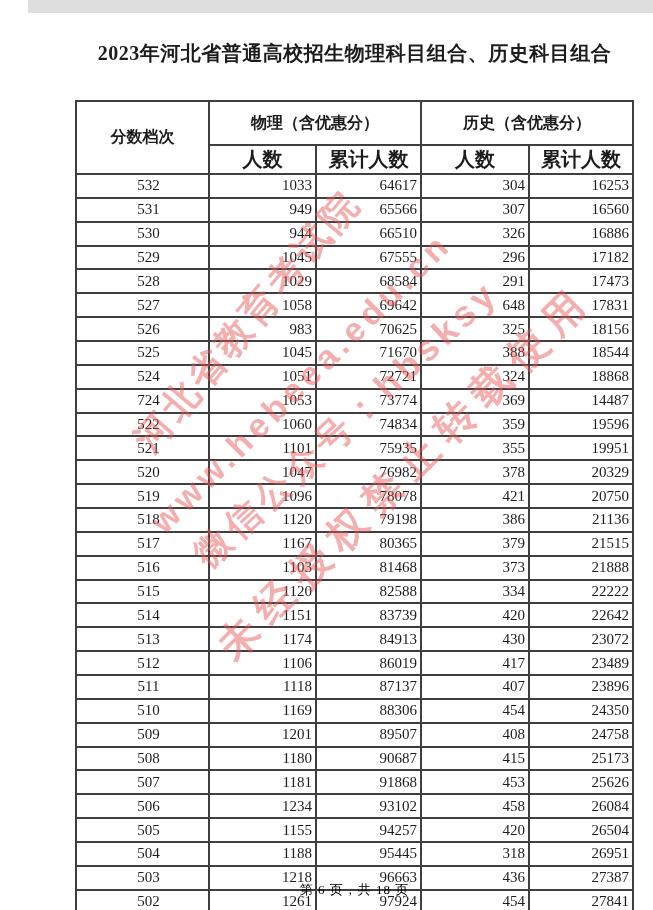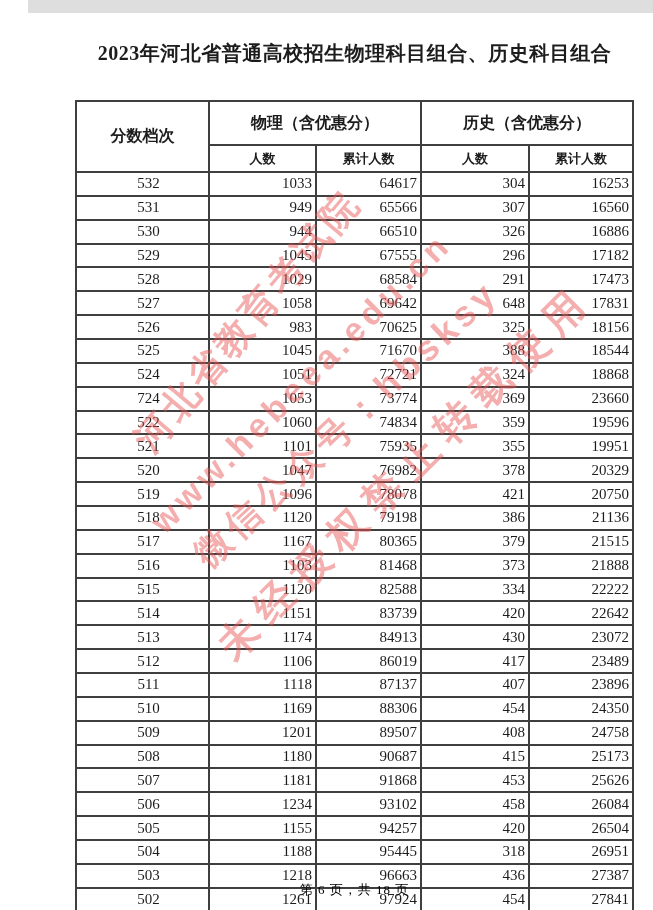--- a/index.html
+++ b/index.html
@@ -30,21 +30,21 @@
   }
   table.score-table th, table.score-table td {
     border:2px solid #3f3f3f;
     padding:0;
     font-weight:normal;
     overflow:hidden;
     white-space:nowrap;
   }
   table.score-table thead th { font-weight:bold; text-align:center; }
   .h-group { height:44px; font-size:16px;padding-left:14px; }
-  .h-sub   { height:27px; font-size:13px; }
+  .h-sub   { height:27px; font-size:20px; }
   th.score-head { font-size:16px; }
   table.score-table tbody td {
     height:21.87px;
     font-size:15px;
     text-align:right;
     padding-right:3px;
   }
   table.score-table tbody td.c-center { text-align:center; padding-right:0;padding-left:12px; }
 
   .footer {
@@ -162,21 +162,21 @@
           <td>1051</td>
           <td>72721</td>
           <td>324</td>
           <td>18868</td>
         </tr>
         <tr>
           <td class="c-center">724</td>
           <td>1053</td>
           <td>73774</td>
           <td>369</td>
-          <td>23660</td>
+          <td>14487</td>
         </tr>
         <tr>
           <td class="c-center">522</td>
           <td>1060</td>
           <td>74834</td>
           <td>359</td>
           <td>19596</td>
         </tr>
         <tr>
           <td class="c-center">521</td>

